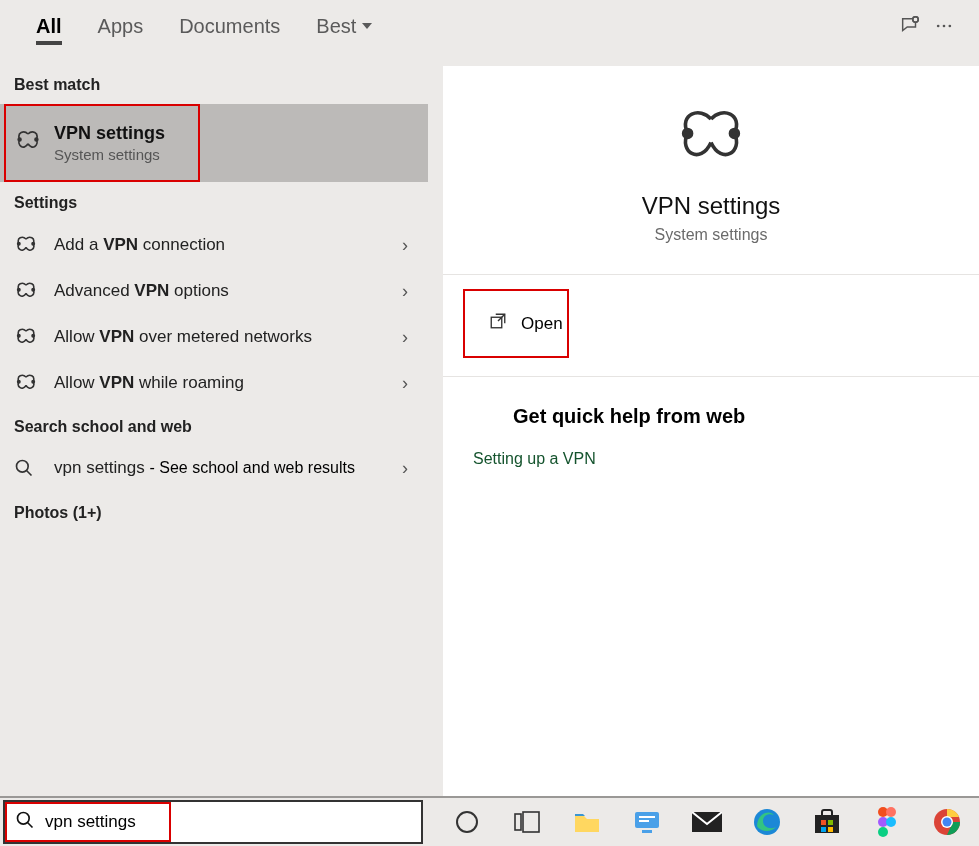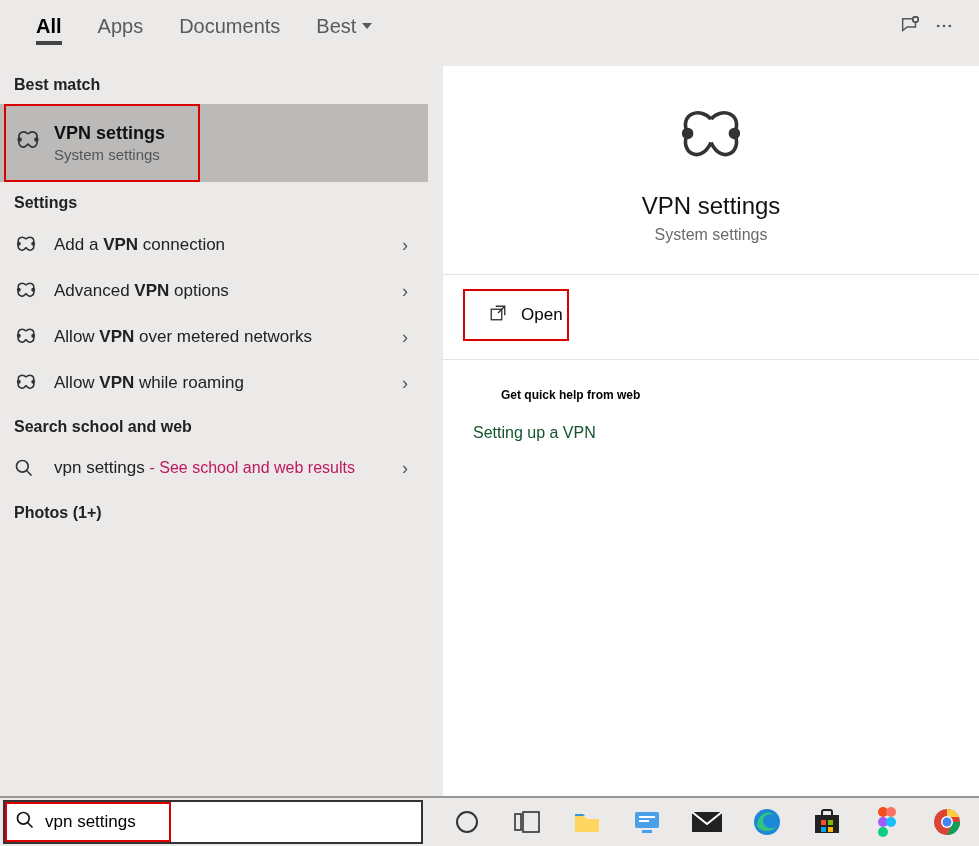--- a/index.html
+++ b/index.html
@@ -108,21 +108,21 @@
     cursor: pointer;
   }
   .result-row .ricon { width: 30px; display: flex; }
   .result-row .rlabel { flex: 1; font-size: 17px; color: #222; margin-left: 10px; }
   .result-row .chev {
     color: #555;
     font-size: 18px;
     padding-right: 6px;
   }
   .rlabel b { font-weight: 700; }
-  .websub { color: #be185d; font-size: 16px; }
+  .websub { color: #000000; font-size: 16px; }
 
   
   .right-panel {
     flex: 1;
     padding-top: 14px;
     padding-left: 15px;
     display: flex;
     flex-direction: column;
   }
   .detail-card {
@@ -138,35 +138,36 @@
     padding: 44px 0 30px 0;
     border-bottom: 1px solid #e6e4e2;
   }
   .hero-title { font-size: 24px; color: #111; margin-top: 24px; }
   .hero-sub { font-size: 16px; color: #6a6a6a; margin-top: 6px; }
 
   .open-row {
     display: flex;
     align-items: center;
     gap: 14px;
-    height: 52px;
+    height: 69px;
     padding-left: 24px;
     border: 2px solid #d90000;
     width: 106px;
     margin: 14px 0 0 20px;
     cursor: pointer;
     font-size: 17px;
   }
   .detail-actions {
     border-bottom: 1px solid #e6e4e2;
     padding-bottom: 18px;
   }
   .quick-header {
-    font-size: 12px; font-weight: 600;
+    font-size: 20px; font-weight: 600;
     padding: 28px 30px 14px 58px;
+    margin-left: 12px;
   }
   .quick-link {
     font-size: 16px;
     padding: 8px 30px 8px 30px;
     color: #14532d;
     cursor: pointer;
   }
 
   
   .taskbar {

